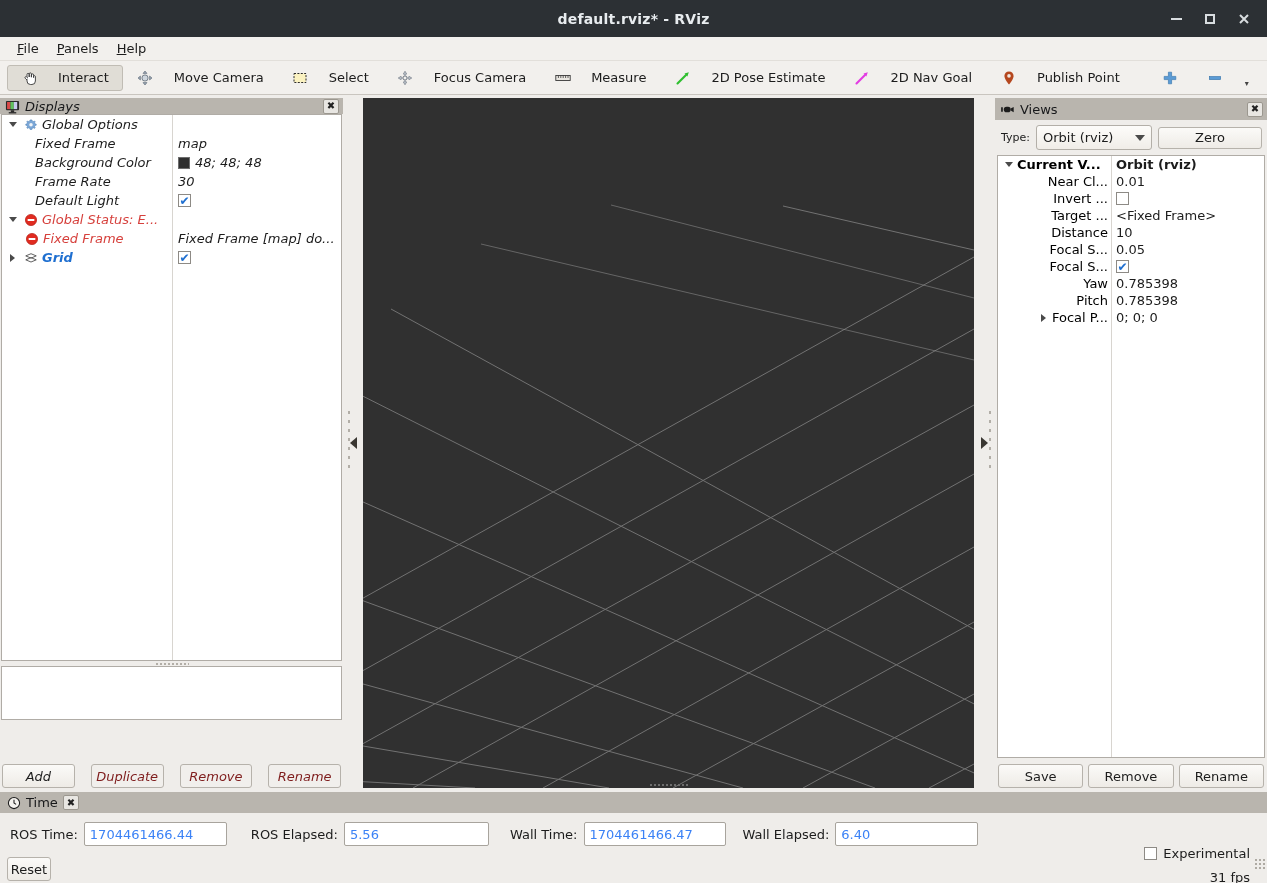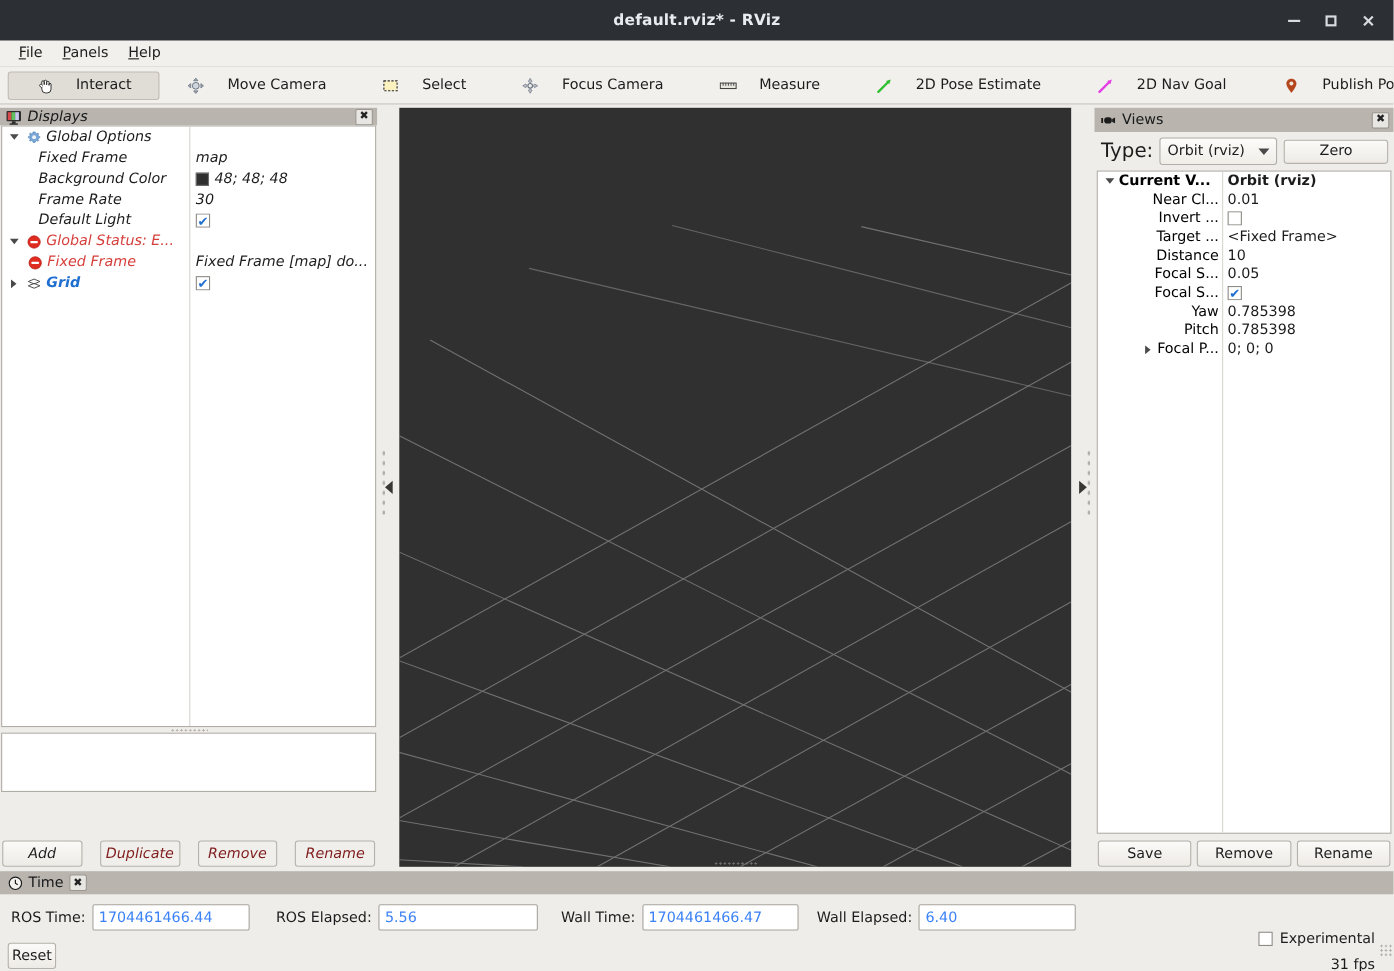--- a/index.html
+++ b/index.html
@@ -40,21 +40,21 @@
   
   .toolbar {
     position: absolute; left: 0; top: 61px; width: 1267px; height: 34px;
     background: #f2f0ed; display: flex; align-items: center; padding-left: 4px;
     border-bottom: 1px solid #c9c5bf;
   }
   .tgrip { width: 8px; height: 22px; margin-right: 3px;
     background-image: radial-gradient(#b9b5ae 1px, transparent 1px);
     background-size: 3px 4px; background-position: 2px 2px; background-repeat: repeat-y; }
   .tbtn {
-    display: flex; align-items: center; gap: 20px; height: 26px; padding: 0 24px;
+    display: flex; align-items: center; gap: 20px; height: 26px; padding: 0 13px;
     font-size: 13px; color: #1c1c1c; cursor: pointer; border: 1px solid transparent; border-radius: 3px;
     white-space: nowrap;
   }
   .tbtn.checked { background: #e0ddd6; border: 1px solid #c0bcb4; }
   .tsep { width: 1px; height: 22px; background: #d2cec7; margin: 0 7px; }
   .ticon { width: 17px; height: 17px; display: inline-flex; align-items: center; justify-content: center; }
   .tarrow { font-size: 8px; color: #444; margin-left: 1px; align-self: flex-end; padding-bottom: 2px; }
 
   
   .panel-header {
@@ -124,21 +124,21 @@
   .arrow-r { width: 0; height: 0; border-top: 6px solid transparent; border-bottom: 6px solid transparent; border-left: 7px solid #3a3732; }
   .dots-v { position: absolute; width: 3px; height: 60px;
     background-image: radial-gradient(#b2aea7 1px, transparent 1px); background-size: 4px 9px; }
 
   
   .views {
     position: absolute; left: 995px; top: 98px; width: 272px; height: 690px;
     background: #efedea; display: flex; flex-direction: column;
   }
   .typerow { display: flex; align-items: center; gap: 6px; padding: 5px 5px 5px 6px; }
-  .typelabel { font-size: 18px; color: #1c1c1c; }
+  .typelabel { font-size: 11px; color: #1c1c1c; }
   .combo {
     flex: 1; height: 25px; border: 1px solid #b3afa8; border-radius: 3px;
     background: linear-gradient(#fdfcfa, #f0ede8);
     display: flex; align-items: center; padding: 0 6px; font-size: 13px; color: #1c1c1c; cursor: pointer;
   }
   .combo .cval { flex: 1; }
   .combo .carrow { width: 0; height: 0; border-left: 5px solid transparent; border-right: 5px solid transparent; border-top: 6px solid #4a4a4a; }
   .zerobtn { width: 78px; height: 22px; }
   .vtree { flex: 1; background: #ffffff; border: 1px solid #b0aca6; margin: 0 2px; position: relative; overflow: hidden; }
   .vtreecolsplit { position: absolute; left: 113px; top: 0; bottom: 0; width: 1px; background: #d8d5d0; }

